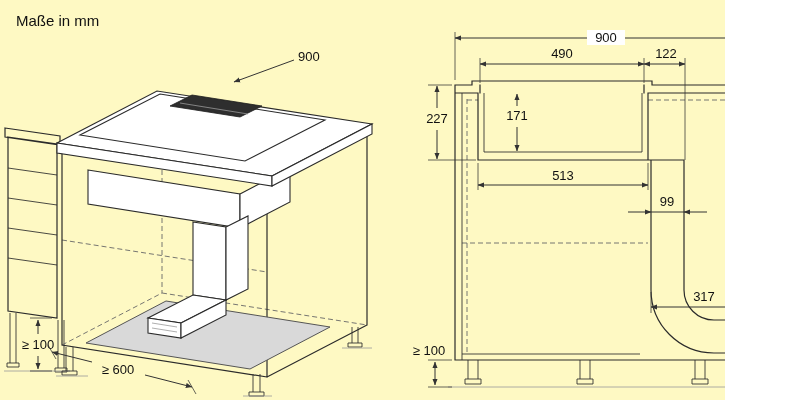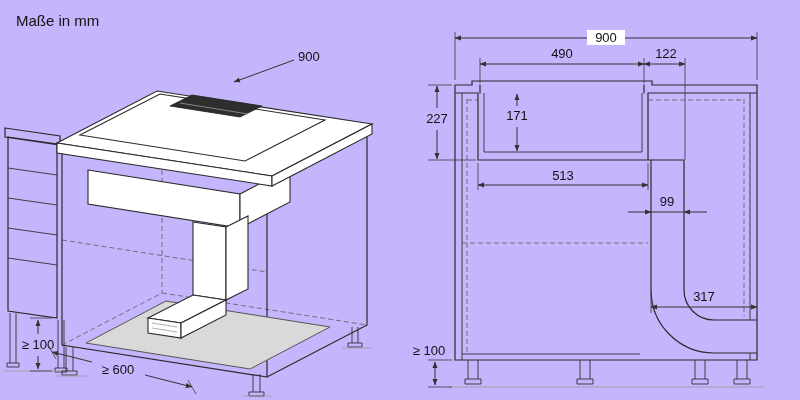--- a/index.html
+++ b/index.html
@@ -1,16 +1,16 @@
 <!DOCTYPE html>
 <html><head>
 <meta charset="utf-8">
 <style>
   html,body { margin:0; padding:0; background:#ffffff; }
-  .stage { width:800px; height:400px; position:relative; background:#c4b5fd; overflow:hidden; }
+  .stage { width:725px; height:400px; position:relative; background:#fef9c3; overflow:hidden; }
   svg { display:block; }
   text { font-family:"Liberation Sans", sans-serif; font-size:13px; fill:#111; }
   .title-text { font-size:15px; fill:#111; }
   .solid   { stroke:#2b2b2b; stroke-width:1.2; fill:none; stroke-linecap:square; }
   .thin    { stroke:#2b2b2b; stroke-width:0.85; fill:none; }
   .dashed  { stroke:#666; stroke-width:0.9; fill:none; stroke-dasharray:5 3; }
   .dim     { stroke:#333; stroke-width:1; fill:none; }
   .ext     { stroke:#333; stroke-width:0.75; fill:none; }
   .floor   { stroke:#999; stroke-width:0.8; fill:none; }
   .whiteface { fill:#fff; stroke:#2b2b2b; stroke-width:1.1; }

